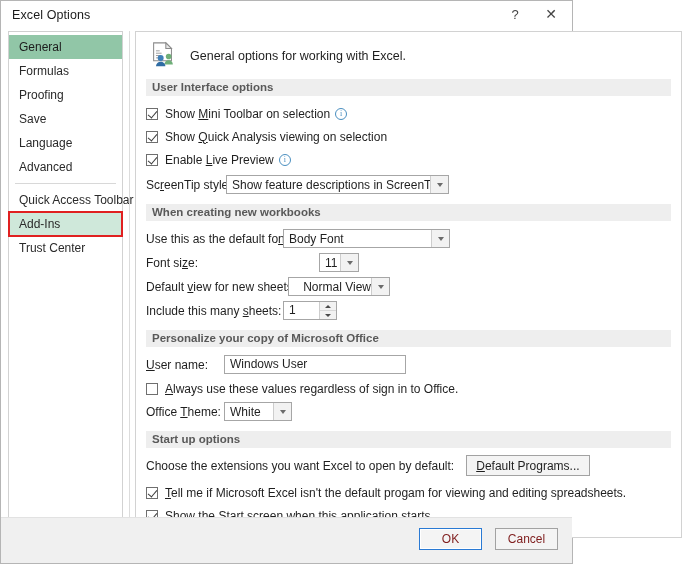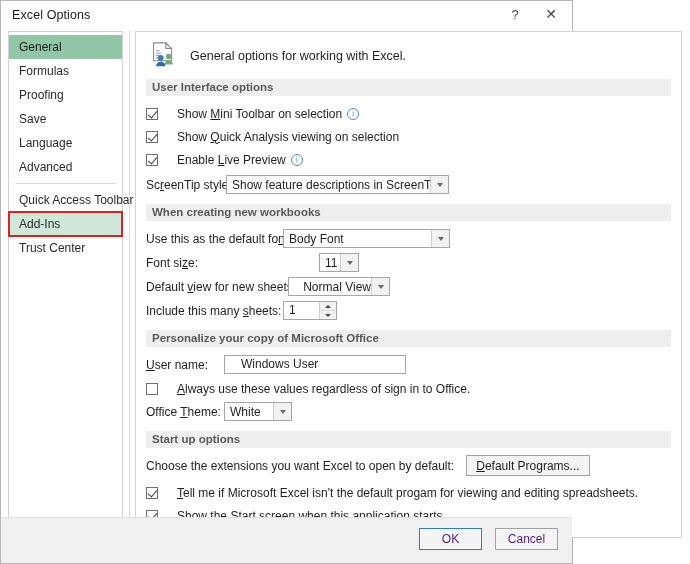--- a/index.html
+++ b/index.html
@@ -170,21 +170,20 @@
     color: #1f1f1f;
     white-space: nowrap;
   }
   .u { text-decoration: underline; }
 
   
   .cb-wrap {
     display: flex;
     align-items: center;
     cursor: default;
-    gap: 12px;
   }
   .cb {
     width: 12px; height: 12px;
     box-sizing: border-box;
     border: 1px solid #6f6f6f;
     background: #ffffff;
     margin-right: 7px;
     position: relative;
     flex: 0 0 12px;
   }
@@ -249,21 +248,21 @@
 
   
   .tinput {
     height: 19px;
     box-sizing: border-box;
     border: 1px solid #a6a6a6;
     background: #ffffff;
     font-size: 12px;
     color: #1f1f1f;
     line-height: 17px;
-    padding-left: 16px;
+    padding-left: 5px;
     white-space: nowrap;
     overflow: hidden;
   }
 
   
   .spinner {
     height: 19px;
     box-sizing: border-box;
     border: 1px solid #a6a6a6;
     background: #ffffff;
@@ -328,21 +327,21 @@
     border-top: 1px solid #e2e2e2;
     position: relative;
   }
   .footbtn {
     position: absolute;
     top: 10px;
     width: 63px;
     height: 22px;
     box-sizing: border-box;
     font-size: 12px;
-    color: #4c1d95;
+    color: #7f1d1d;
     background: #f4f4f4;
     border: 1px solid #a2a2a2;
     display: flex;
     align-items: center;
     justify-content: center;
     cursor: default;
   }
   #ok-btn {
     right: 90px;
     border: 1px solid #2a7ad4;

